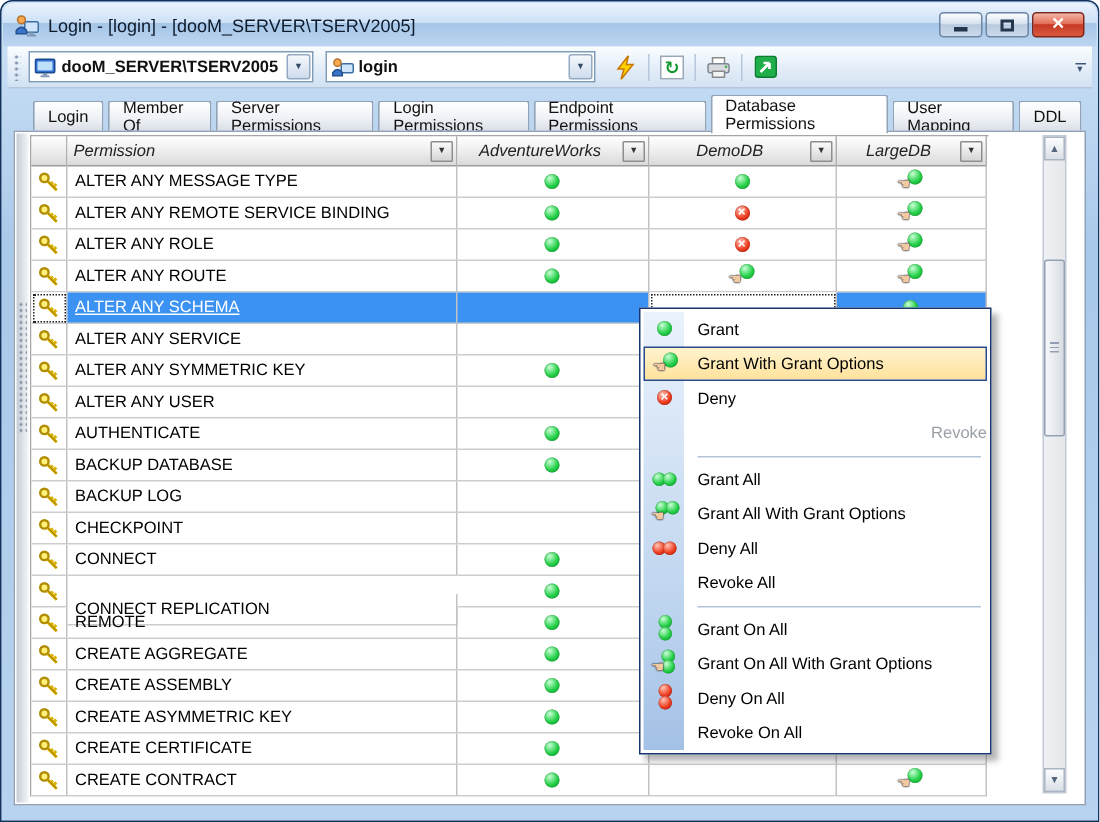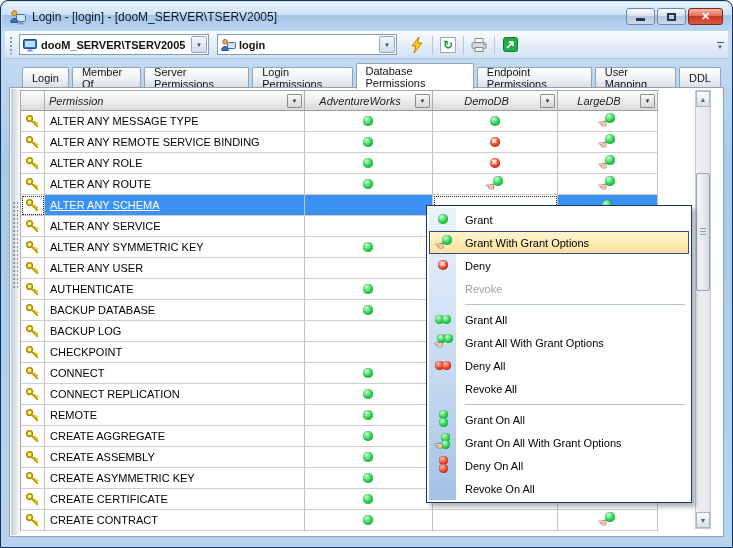--- a/index.html
+++ b/index.html
@@ -96,28 +96,28 @@
   .sb{position:absolute;right:12px;top:2px;width:16px;height:439px;background:linear-gradient(90deg,#f0f1f4,#e4e6ea);border:1px solid #c2cad6;}
   .sb .arr{height:16px;background:linear-gradient(180deg,#fdfdfe,#dadfe6);border:1px solid #a9b4c4;color:#56667c;font-size:7px;
            display:flex;align-items:center;justify-content:center;}
   .sb .arr.down{position:absolute;bottom:0;left:0;right:0;}
   .sb .thumb{position:absolute;top:82px;left:0;right:0;height:118px;border:1px solid #93a0b4;border-radius:2px;
              background:linear-gradient(90deg,#f7f8fa,#d8dce2);}
   .sb .thumb::after{content:"";position:absolute;left:3px;right:3px;top:50%;height:7px;margin-top:-4px;
              background:repeating-linear-gradient(180deg,#93a0b4 0 1px,transparent 1px 3px);}
 
   
-  .menu{position:absolute;left:425px;top:204px;width:266px;background:#fff;border:1px solid #17366e;z-index:50;
+  .menu{position:absolute;left:425px;top:204px;width:235px;background:#fff;border:1px solid #17366e;z-index:50;
         padding:2px;box-shadow:4px 4px 4px rgba(90,90,90,.45);}
   .menu .gutter{position:absolute;left:2px;top:2px;bottom:2px;width:27px;
         background:linear-gradient(180deg,#eaf2fc,#bcd3ee 70%,#a3c1e6);}
   .mi{position:relative;height:23px;display:flex;align-items:center;padding-left:36px;font-size:11px;color:#000;}
   .mi .mi-ic{position:absolute;left:6px;top:3px;}
   .mi.hl{background:linear-gradient(180deg,#fff3cf,#ffe29c);border:1px solid #2a4a8c;padding-left:35px;}
-  .mi.dis{color:#9aa0a8;}
+  .mi.dis{color:#9aa0a8;justify-content:flex-end;}
   .m-sep{position:relative;height:8px;}
   .m-sep::after{content:"";position:absolute;left:36px;right:4px;top:50%;height:1px;background:#b3c4da;}
 
   svg{display:block;}
 </style>
 </head>
 <body>
 
 <div class="window">
 
@@ -200,22 +200,22 @@
       </span>
     </div>
     <div class="overflow"><span class="bar"></span>▾</div>
   </div>
 
   <div class="tabstrip">
       <div class="tab">Login</div>
       <div class="tab">Member Of</div>
       <div class="tab">Server Permissions</div>
       <div class="tab">Login Permissions</div>
+      <div class="tab">Endpoint Permissions</div>
       <div class="tab active">Database Permissions</div>
-      <div class="tab">Endpoint Permissions</div>
       <div class="tab">User Mapping</div>
       <div class="tab">DDL</div>
     </div>
 
   <div class="panel">
     <div class="vstrip">
         <div class="grip2"></div>
       </div>
     <div class="grid">
       <div class="hrow">
@@ -509,21 +509,21 @@
           <div class="row">
             <div class="c ic-cell" style="width: 24px;">
               <span>
                 <svg width="15" height="15" viewBox="0 0 15 15">
                   <circle cx="4.6" cy="4.6" r="2.8" fill="#fff07a" stroke="#b08c00" stroke-width="1.6"></circle>
                   <path d="M6.9 6.9 L12.8 12.8 M10.6 10.6 l1.9 -1.9 M8.8 8.8 l1.5 -1.5" fill="none" stroke="#d9b000" stroke-width="2"></path>
                   <path d="M6.9 6.9 L12.8 12.8" fill="none" stroke="#8a6d00" stroke-width="0.6"></path>
                 </svg>
               </span>
             </div>
-            <div class="c perm" style="width: 260px;">CONNECT REPLICATION</div>
+            <div class="c perm" style="width: 260px; margin-top: 12px;">CONNECT REPLICATION</div>
             <div class="c val" style="width: 128px;">
               <span class="ic grant">
                 <i class="ball"></i>
               </span>
             </div>
             <div class="c val" style="width: 125px;"></div>
             <div class="c val" style="width: 100px;"></div>
           </div>
           <div class="row">
             <div class="c ic-cell" style="width: 24px;">

